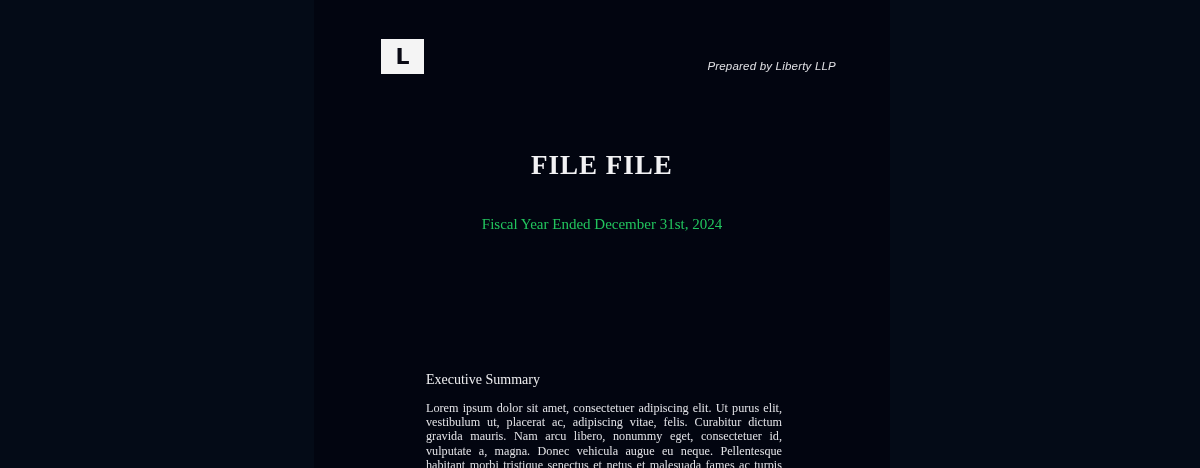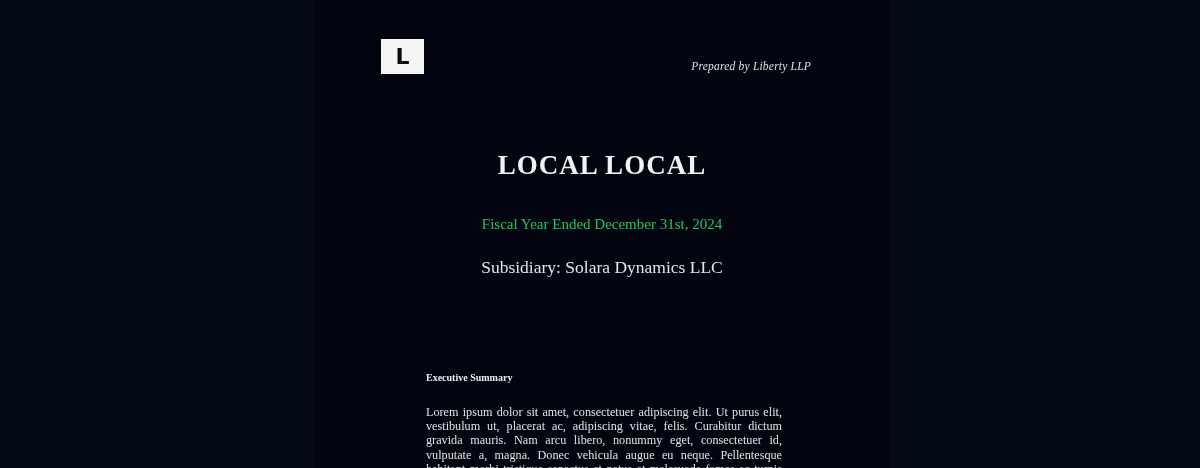--- a/index.html
+++ b/index.html
@@ -21,22 +21,22 @@
     width: 43px; height: 35px;
     background: #f4f4f4;
     display: flex; align-items: center; justify-content: center;
   }
   .logo span {
     font-family: "DejaVu Sans", "Liberation Sans", sans-serif;
     font-weight: bold; font-size: 22px; color: #0a0a14;
     line-height: 1;
   }
   .prepared {
-    position: absolute; right: 79px; top: 60px;
-    font-family: Liberation Serif, serif;
+    position: absolute; right: 54px; top: 60px;
+    font-family: Liberation Sans, sans-serif;
     font-style: italic; font-size: 11.5px; color: #e0e0e4;
     letter-spacing: 0.2px;
   }
   .title {
     position: absolute; left: 0; width: 576px; top: 150px;
     text-align: center;
     font-family: "Liberation Serif", "DejaVu Serif", serif;
     font-weight: bold; font-size: 27px; letter-spacing: 1px;
     color: #f2f2f4;
   }
@@ -49,39 +49,38 @@
   .subsidiary {
     position: absolute; left: 0; width: 576px; top: 257px;
     text-align: center;
     font-family: "Liberation Serif", "DejaVu Serif", serif;
     font-size: 17.5px; color: #e4e4e8;
   }
   .section {
     position: absolute; left: 112px; top: 372px; width: 356px;
   }
   .section h2 {
-    margin: 0 0 22px 0;
+    margin: 0 0 13px 0;
     font-family: "Liberation Serif", "DejaVu Serif", serif;
-    font-weight: bold; font-size: 10px; color: #eeeef0;
+    font-weight: normal; font-size: 14px; color: #eeeef0;
   }
   .section p {
     margin: 0;
     font-family: "Liberation Serif", "DejaVu Serif", serif;
     font-size: 12.2px; line-height: 14.2px; color: #e2e2e6;
     text-align: justify;
   }
 </style>
 </head>
 <body>
 
 <div class="page">
   <div class="logo">
     <span>L</span>
   </div>
   <div class="prepared">Prepared by Liberty LLP</div>
-  <div class="title">LOCAL LOCAL</div>
+  <div class="title">FILE FILE</div>
   <div class="fiscal">Fiscal Year Ended December 31st, 2024</div>
-  <div class="subsidiary">Subsidiary: Solara Dynamics LLC</div>
   <div class="section">
     <h2>Executive Summary</h2>
     <p>Lorem ipsum dolor sit amet, consectetuer adipiscing elit. Ut purus elit, vestibulum ut, placerat ac, adipiscing vitae, felis. Curabitur dictum gravida mauris. Nam arcu libero, nonummy eget, consectetuer id, vulputate a, magna. Donec vehicula augue eu neque. Pellentesque habitant morbi tristique senectus et netus et malesuada fames ac turpis egestas. Mauris ut leo. Cras viverra metus rhoncus sem. Nulla</p>
   </div>
 </div>
 
 </body></html>

